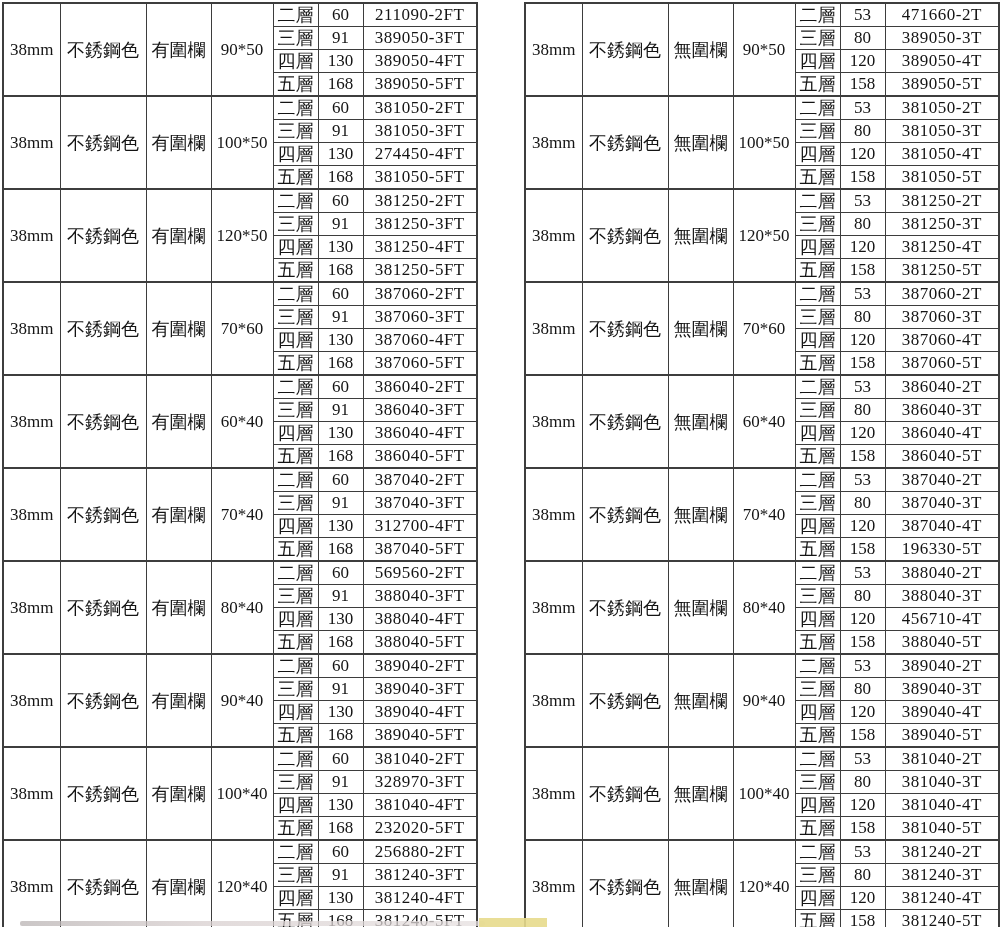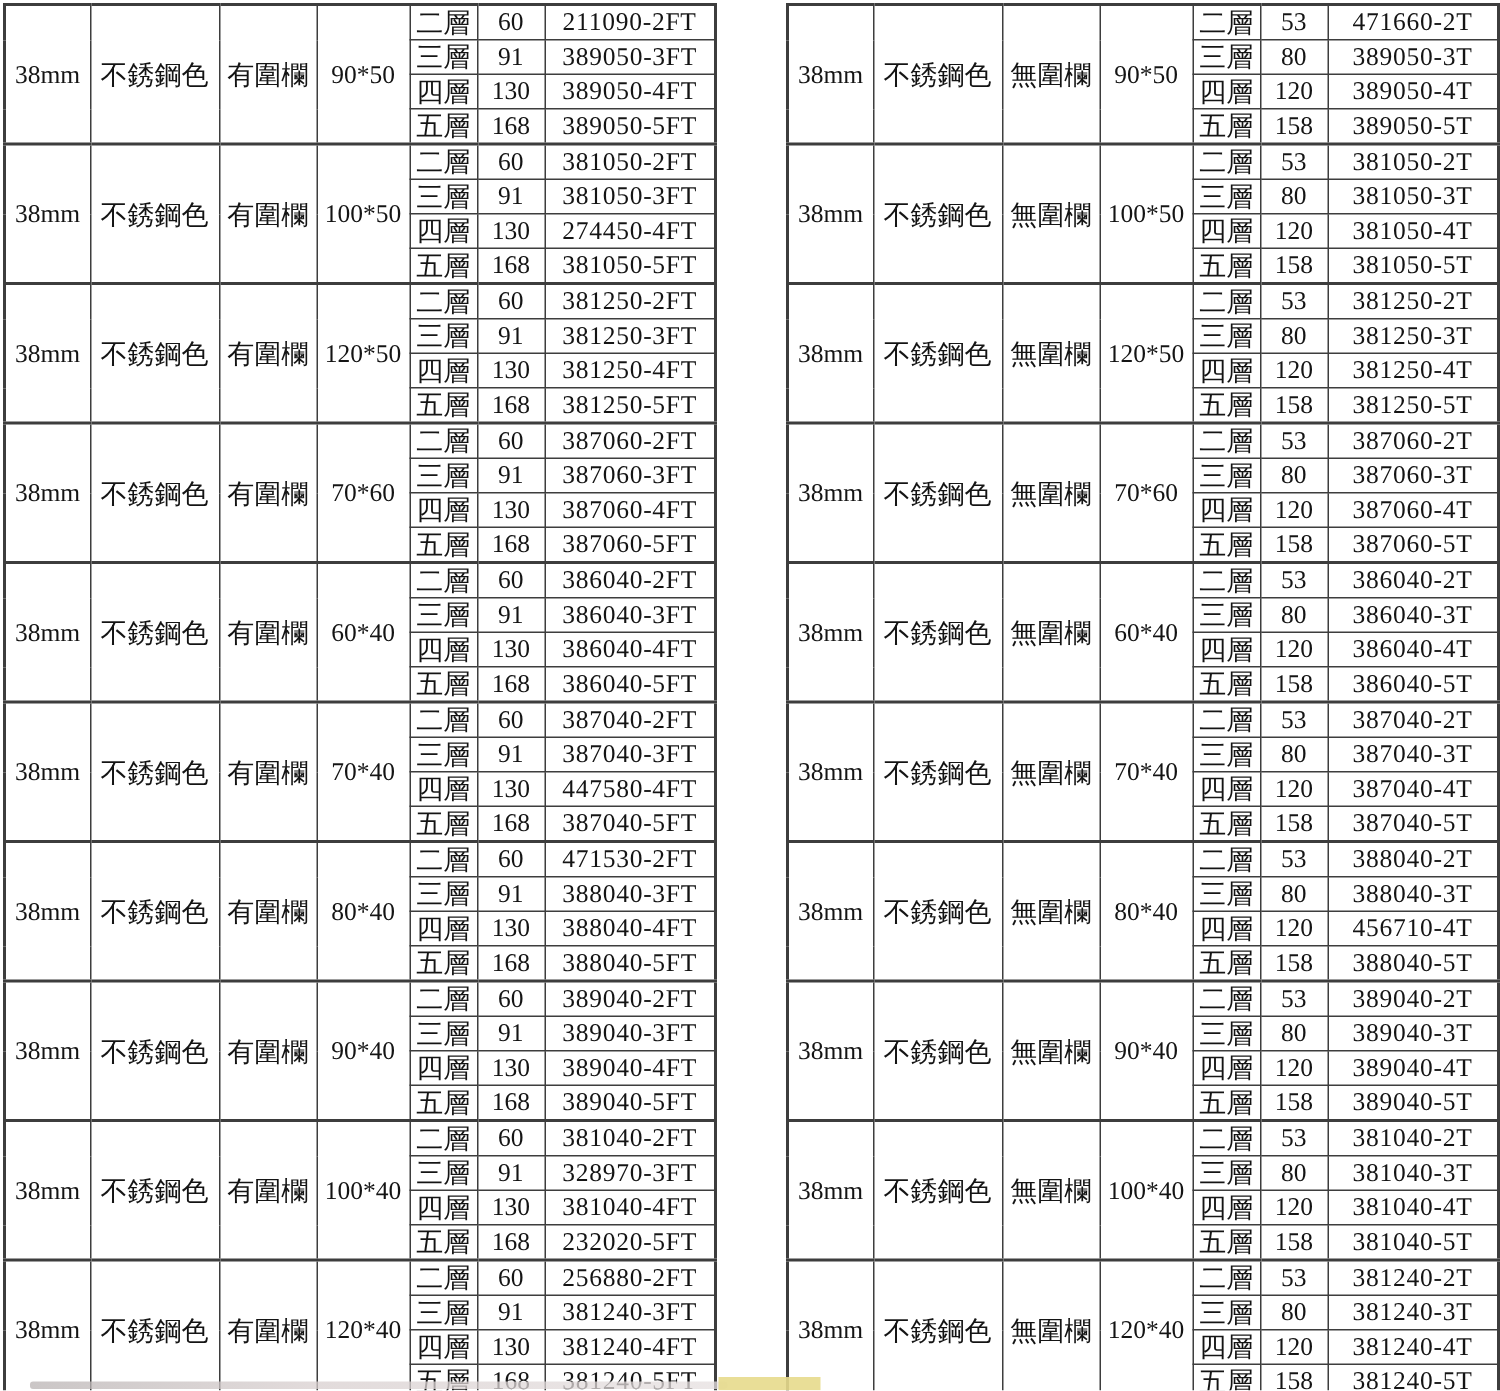--- a/index.html
+++ b/index.html
@@ -212,35 +212,35 @@
           <td class="code-cell">387040-2FT</td>
         </tr>
         <tr>
           <td class="cjk">三層</td>
           <td>91</td>
           <td class="code-cell">387040-3FT</td>
         </tr>
         <tr>
           <td class="cjk">四層</td>
           <td>130</td>
-          <td class="code-cell">447580-4FT</td>
+          <td class="code-cell">312700-4FT</td>
         </tr>
         <tr>
           <td class="cjk">五層</td>
           <td>168</td>
           <td class="code-cell">387040-5FT</td>
         </tr>
         <tr class="block-start">
           <td rowspan="4">38mm</td>
           <td class="cjk" rowspan="4">不銹鋼色</td>
           <td class="cjk" rowspan="4">有圍欄</td>
           <td rowspan="4">80*40</td>
           <td class="cjk">二層</td>
           <td>60</td>
-          <td class="code-cell">471530-2FT</td>
+          <td class="code-cell">569560-2FT</td>
         </tr>
         <tr>
           <td class="cjk">三層</td>
           <td>91</td>
           <td class="code-cell">388040-3FT</td>
         </tr>
         <tr>
           <td class="cjk">四層</td>
           <td>130</td>
           <td class="code-cell">388040-4FT</td>
@@ -470,21 +470,21 @@
           <td class="code-cell">387040-3T</td>
         </tr>
         <tr>
           <td class="cjk">四層</td>
           <td>120</td>
           <td class="code-cell">387040-4T</td>
         </tr>
         <tr>
           <td class="cjk">五層</td>
           <td>158</td>
-          <td class="code-cell">387040-5T</td>
+          <td class="code-cell">196330-5T</td>
         </tr>
         <tr class="block-start">
           <td rowspan="4">38mm</td>
           <td class="cjk" rowspan="4">不銹鋼色</td>
           <td class="cjk" rowspan="4">無圍欄</td>
           <td rowspan="4">80*40</td>
           <td class="cjk">二層</td>
           <td>53</td>
           <td class="code-cell">388040-2T</td>
         </tr>

